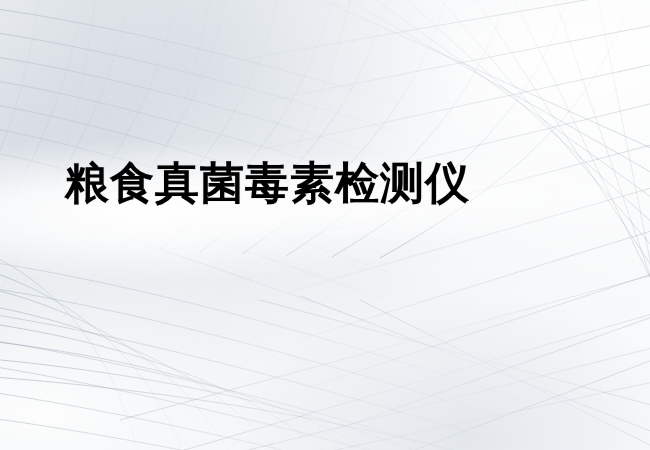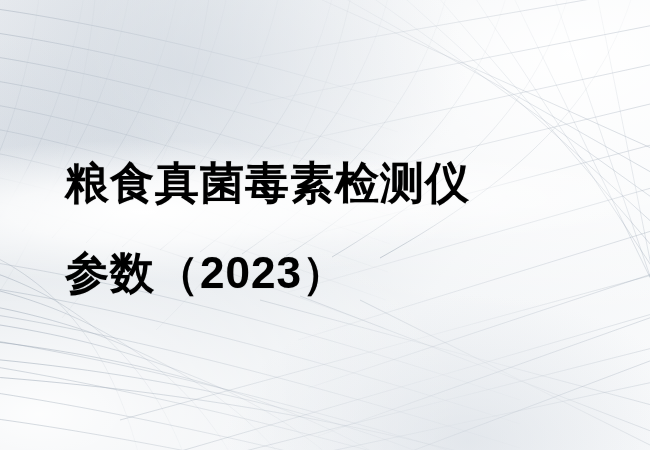--- a/index.html
+++ b/index.html
@@ -194,16 +194,15 @@
       </g>
     </g>
   </svg>
 
   <div class="bg-layer" id="bg-shade"></div>
 
   <div class="bg-layer" id="bg-swoosh"></div>
 
   <div id="title-block">
     <div class="title-line">粮食真菌毒素检测仪</div>
-    <div class="title-line">参数（2023）</div>
   </div>
 
 </div>
 
 </body></html>

